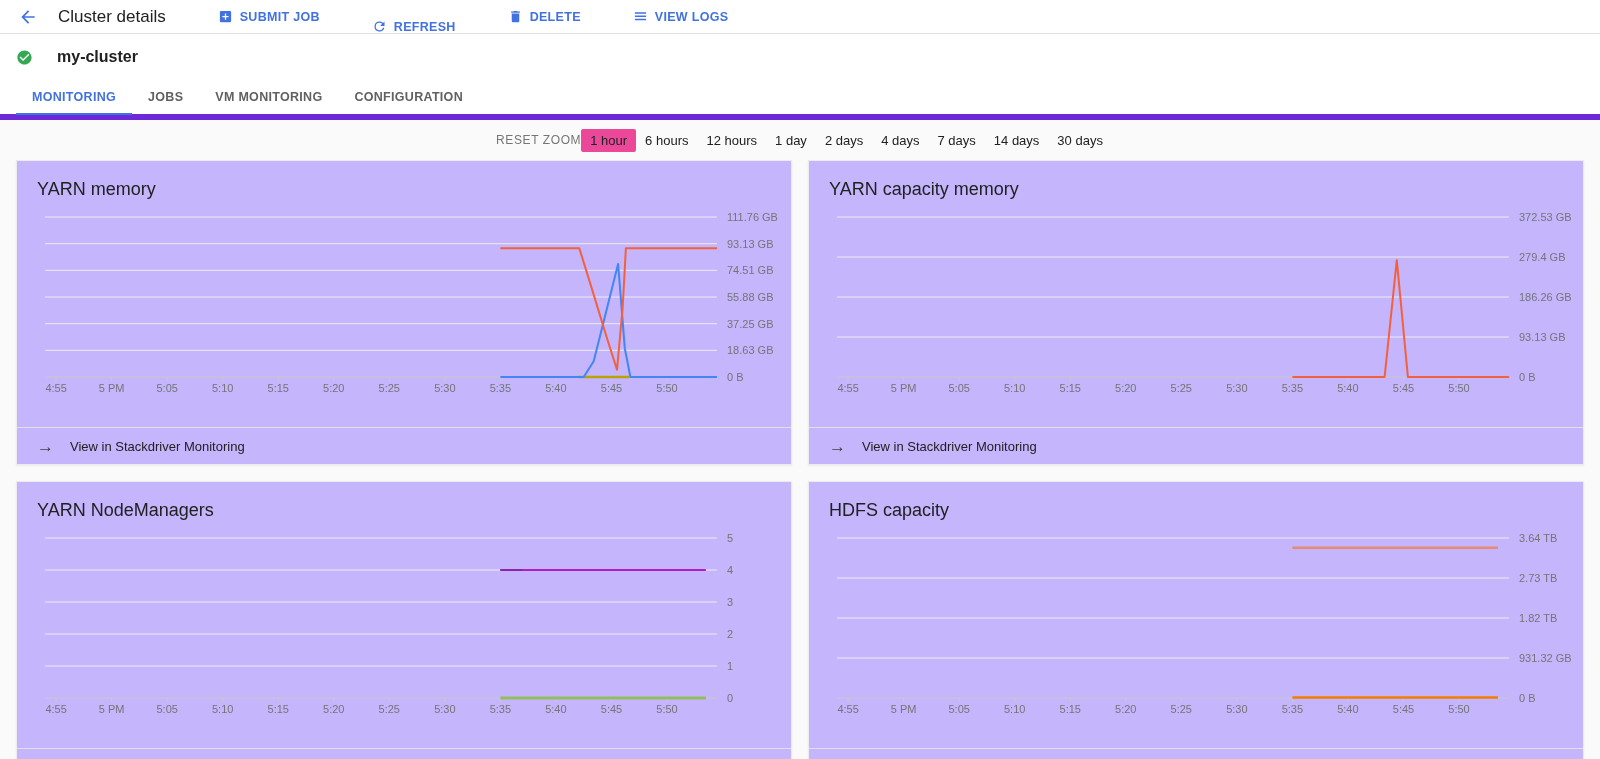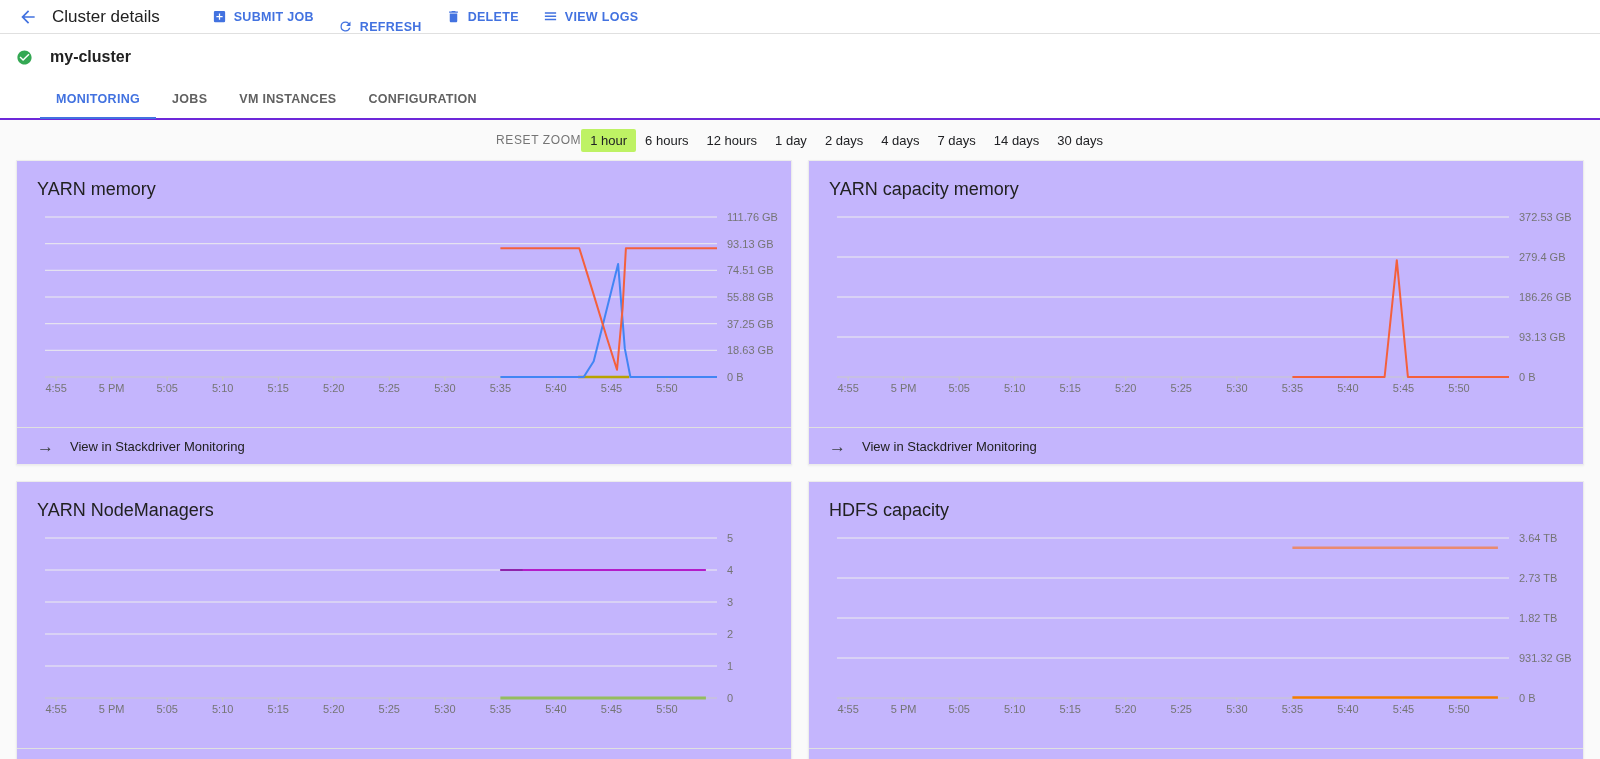--- a/index.html
+++ b/index.html
@@ -1,34 +1,34 @@
 <!DOCTYPE html>
 <html><head>
 <meta charset="utf-8">
 <style>
   html,body{margin:0;padding:0}
   body{width:1600px;height:759px;overflow:hidden;background:#fafafa;
        font-family:"Liberation Sans","DejaVu Sans",sans-serif;color:#212121}
   .appbar{height:34px;background:#fff;display:flex;align-items:center;padding:0 16px;box-sizing:border-box;border-bottom:1px solid #e0e0e0}
   .back-btn{width:24px;height:24px;display:flex;align-items:center;justify-content:center;cursor:pointer;flex:0 0 auto}
-  .app-title{font-size:17px;color:#212121;margin-left:12px;white-space:nowrap}
-  .actions{display:flex;margin-left:52px;gap:24px}
+  .app-title{font-size:17px;color:#212121;margin-left:18px;white-space:nowrap}
+  .actions{display:flex;margin-left:52px;gap:52px}
   .action-btn{display:flex;align-items:center;gap:7px;font-size:12.5px;font-weight:bold;letter-spacing:.3px;cursor:pointer;white-space:nowrap}
   .abtn-icon{display:flex;align-items:center}
-  .cluster-row{height:46px;background:#fff;display:flex;align-items:center;padding:0 16px;gap:17px}
+  .cluster-row{height:46px;background:#fff;display:flex;align-items:center;padding:0 16px;gap:24px}
   .cluster-icon{display:flex;align-items:center}
   .cluster-name{font-size:16px;font-weight:bold;color:#212121}
-  .tabs{height:40px;background:#fff;border-bottom:2px solid #6d28d9;display:flex;padding-left:40px;box-sizing:border-box}
+  .tabs{height:40px;background:#fff;border-bottom:6px solid #6d28d9;display:flex;padding-left:16px;box-sizing:border-box}
   .tab{padding:0 16px;display:flex;align-items:center;font-size:12.5px;font-weight:bold;letter-spacing:.3px;color:#616161;cursor:pointer;position:relative}
   .tab.active::after{content:"";position:absolute;left:0;right:0;bottom:-1px;height:2px}
   .toolbar{height:40px;display:flex;align-items:center;justify-content:center;padding:0 8px 0 16px}
   .reset-zoom{font-size:12px;color:#757575;letter-spacing:.6px;cursor:pointer}
   .ranges{display:flex;align-items:center}
   .range{font-size:13px;color:#202124;padding:4px 9px;cursor:pointer;white-space:nowrap}
-  .range.selected{background:#bef264;border-radius:2px}
+  .range.selected{background:#ec4899;border-radius:2px}
   .charts{display:grid;grid-template-columns:1fr 1fr;gap:16px;padding:0 16px 16px}
   .card{background:#c4b5fd;border:1px solid #ececec;box-shadow:0 1px 2px rgba(0,0,0,.06)}
   .card-title{font-size:18px;color:#212121;padding:16px 20px 2px;line-height:24px}
   svg.chart{display:block;margin-bottom:24px}
   .chart text{font-size:11px;fill:#757575}
   .card-footer{border-top:1px solid #e0e0e0;display:flex;align-items:center;gap:16px;padding:0 20px;height:36px;font-size:13px;color:#212121;cursor:pointer}
   .arrow-icon{font-size:17px;color:#3c4043;line-height:1}
 </style>
 <style>.tab.active::after{background:#4272e0}</style></head>
 <body>
@@ -84,21 +84,21 @@
         <svg width="17" height="17" viewBox="0 0 24 24">
           <path fill="#34a853" d="M12 2C6.48 2 2 6.48 2 12s4.48 10 10 10 10-4.48 10-10S17.52 2 12 2zm-2 15l-5-5 1.41-1.41L10 14.17l7.59-7.59L19 8l-9 9z"></path>
         </svg>
       </span>
     <span class="cluster-name">my-cluster</span>
   </div>
 
   <div class="tabs" id="tabs">
       <div class="tab active" style="color: rgb(66, 114, 224);">MONITORING</div>
       <div class="tab">JOBS</div>
-      <div class="tab">VM INSTANCES</div>
+      <div class="tab">VM MONITORING</div>
       <div class="tab">CONFIGURATION</div>
     </div>
 
   <div class="toolbar">
     <span class="reset-zoom">RESET ZOOM</span>
     <div class="ranges" id="ranges">
         <div class="range selected">1 hour</div>
         <div class="range">6 hours</div>
         <div class="range">12 hours</div>
         <div class="range">1 day</div>

